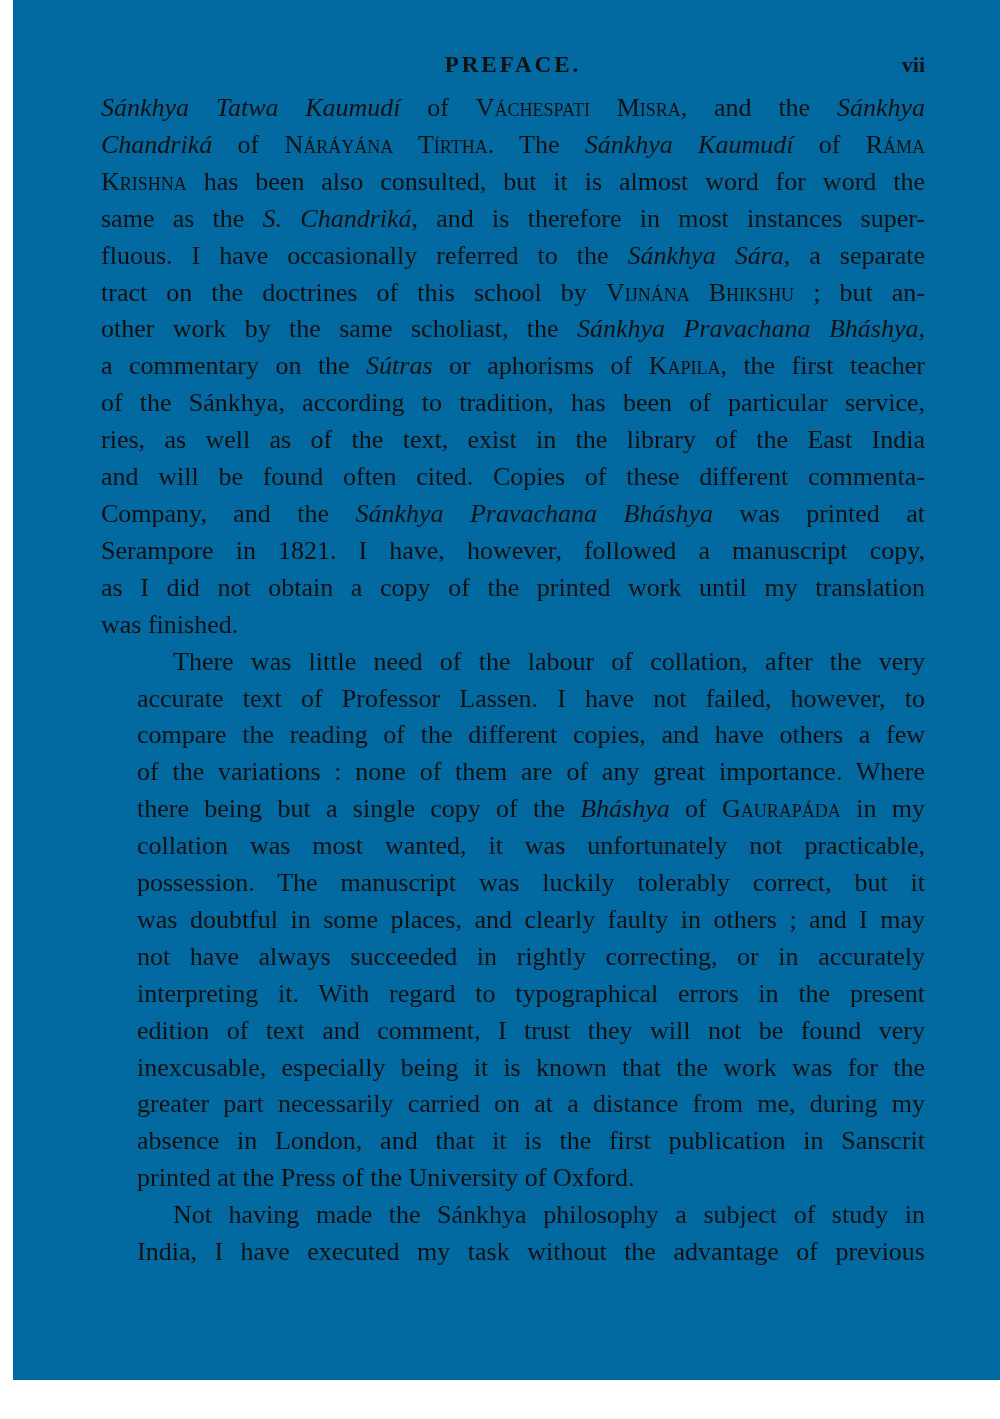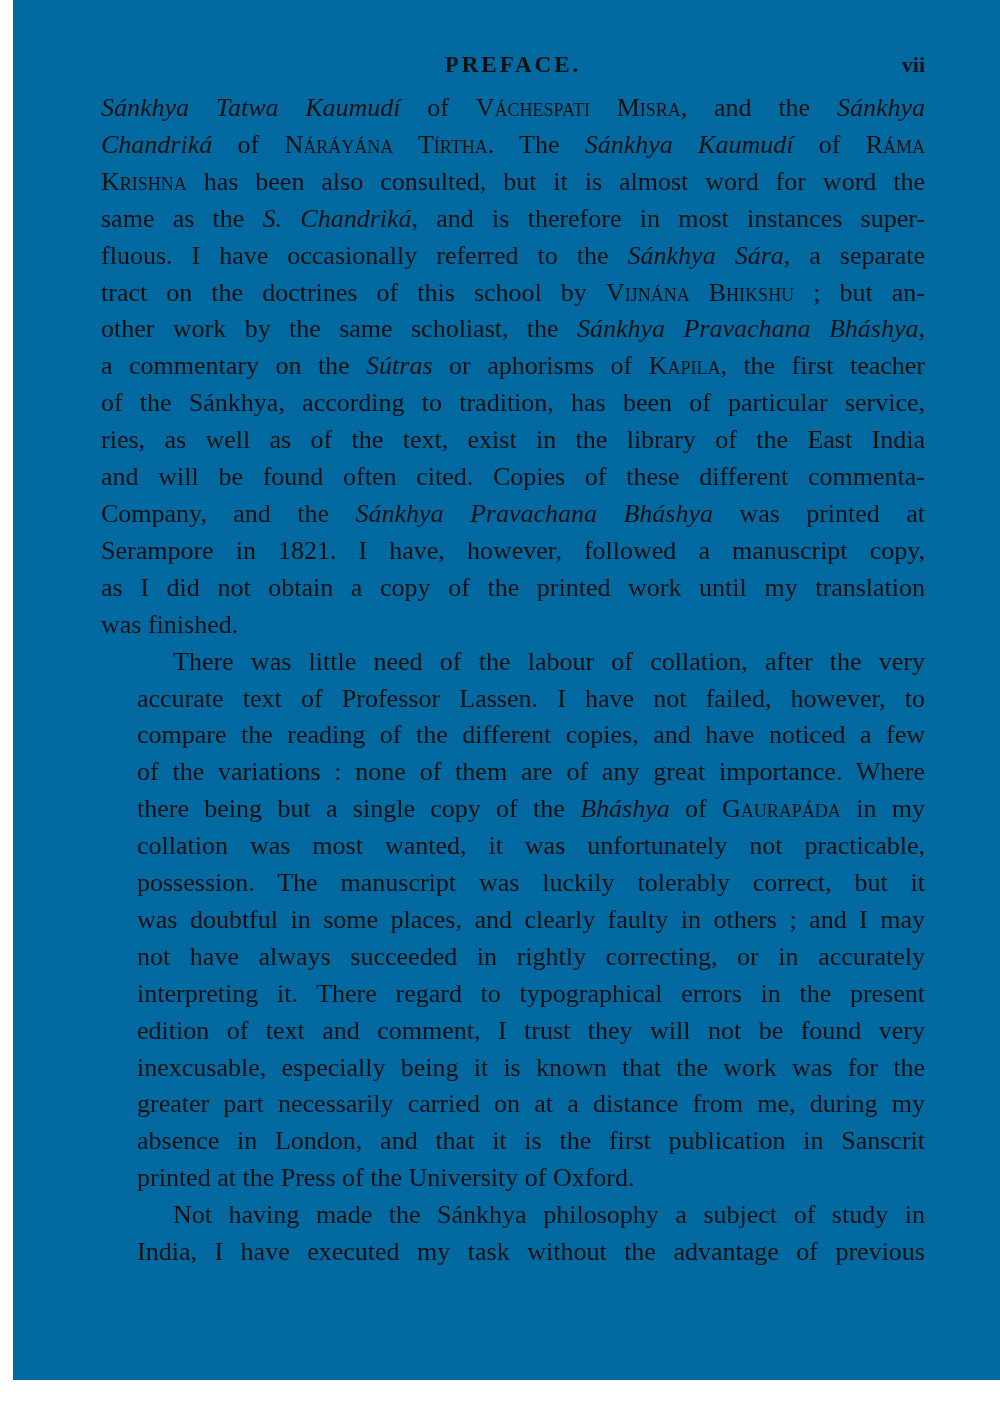--- a/index.html
+++ b/index.html
@@ -101,28 +101,28 @@
         <span class="line"><span>ries, as well as of the text, exist in the library of the East India</span></span>
         <span class="line"><span>and will be found often cited.  Copies of these different commenta-</span></span>
         <span class="line"><span>Company, and the </span><i>Sánkhya Pravachana Bháshya</i><span> was printed at</span></span>
         <span class="line"><span>Serampore in 1821.  I have, however, followed a manuscript copy,</span></span>
         <span class="line"><span>as I did not obtain a copy of the printed work until my translation</span></span>
         <span class="line last"><span>was finished.</span></span>
       </div>
       <div class="para indent">
         <span class="line" style="padding-left: 36px;"><span>There was little need of the labour of collation, after the very</span></span>
         <span class="line"><span>accurate text of Professor Lassen.  I have not failed, however, to</span></span>
-        <span class="line"><span>compare the reading of the different copies, and have noticed a few</span></span>
+        <span class="line"><span>compare the reading of the different copies, and have others a few</span></span>
         <span class="line"><span>of the variations : none of them are of any great importance.  Where</span></span>
         <span class="line"><span>there being but a single copy of the </span><i>Bháshya</i><span> of </span><span class="sc">Gaurapáda</span><span> in my</span></span>
         <span class="line"><span>collation was most wanted, it was unfortunately not practicable,</span></span>
         <span class="line"><span>possession.  The manuscript was luckily tolerably correct, but it</span></span>
         <span class="line"><span>was doubtful in some places, and clearly faulty in others ; and I may</span></span>
         <span class="line"><span>not have always succeeded in rightly correcting, or in accurately</span></span>
-        <span class="line"><span>interpreting it.  There regard to typographical errors in the present</span></span>
+        <span class="line"><span>interpreting it.  With regard to typographical errors in the present</span></span>
         <span class="line"><span>edition of text and comment, I trust they will not be found very</span></span>
         <span class="line"><span>inexcusable, especially being it is known that the work was for the</span></span>
         <span class="line"><span>greater part necessarily carried on at a distance from me, during my</span></span>
         <span class="line"><span>absence in London, and that it is the first publication in Sanscrit</span></span>
         <span class="line last"><span>printed at the Press of the University of Oxford.</span></span>
       </div>
       <div class="para indent">
         <span class="line" style="padding-left: 36px;"><span>Not having made the Sánkhya philosophy a subject of study in</span></span>
         <span class="line"><span>India, I have executed my task without the advantage of previous</span></span>
       </div>

